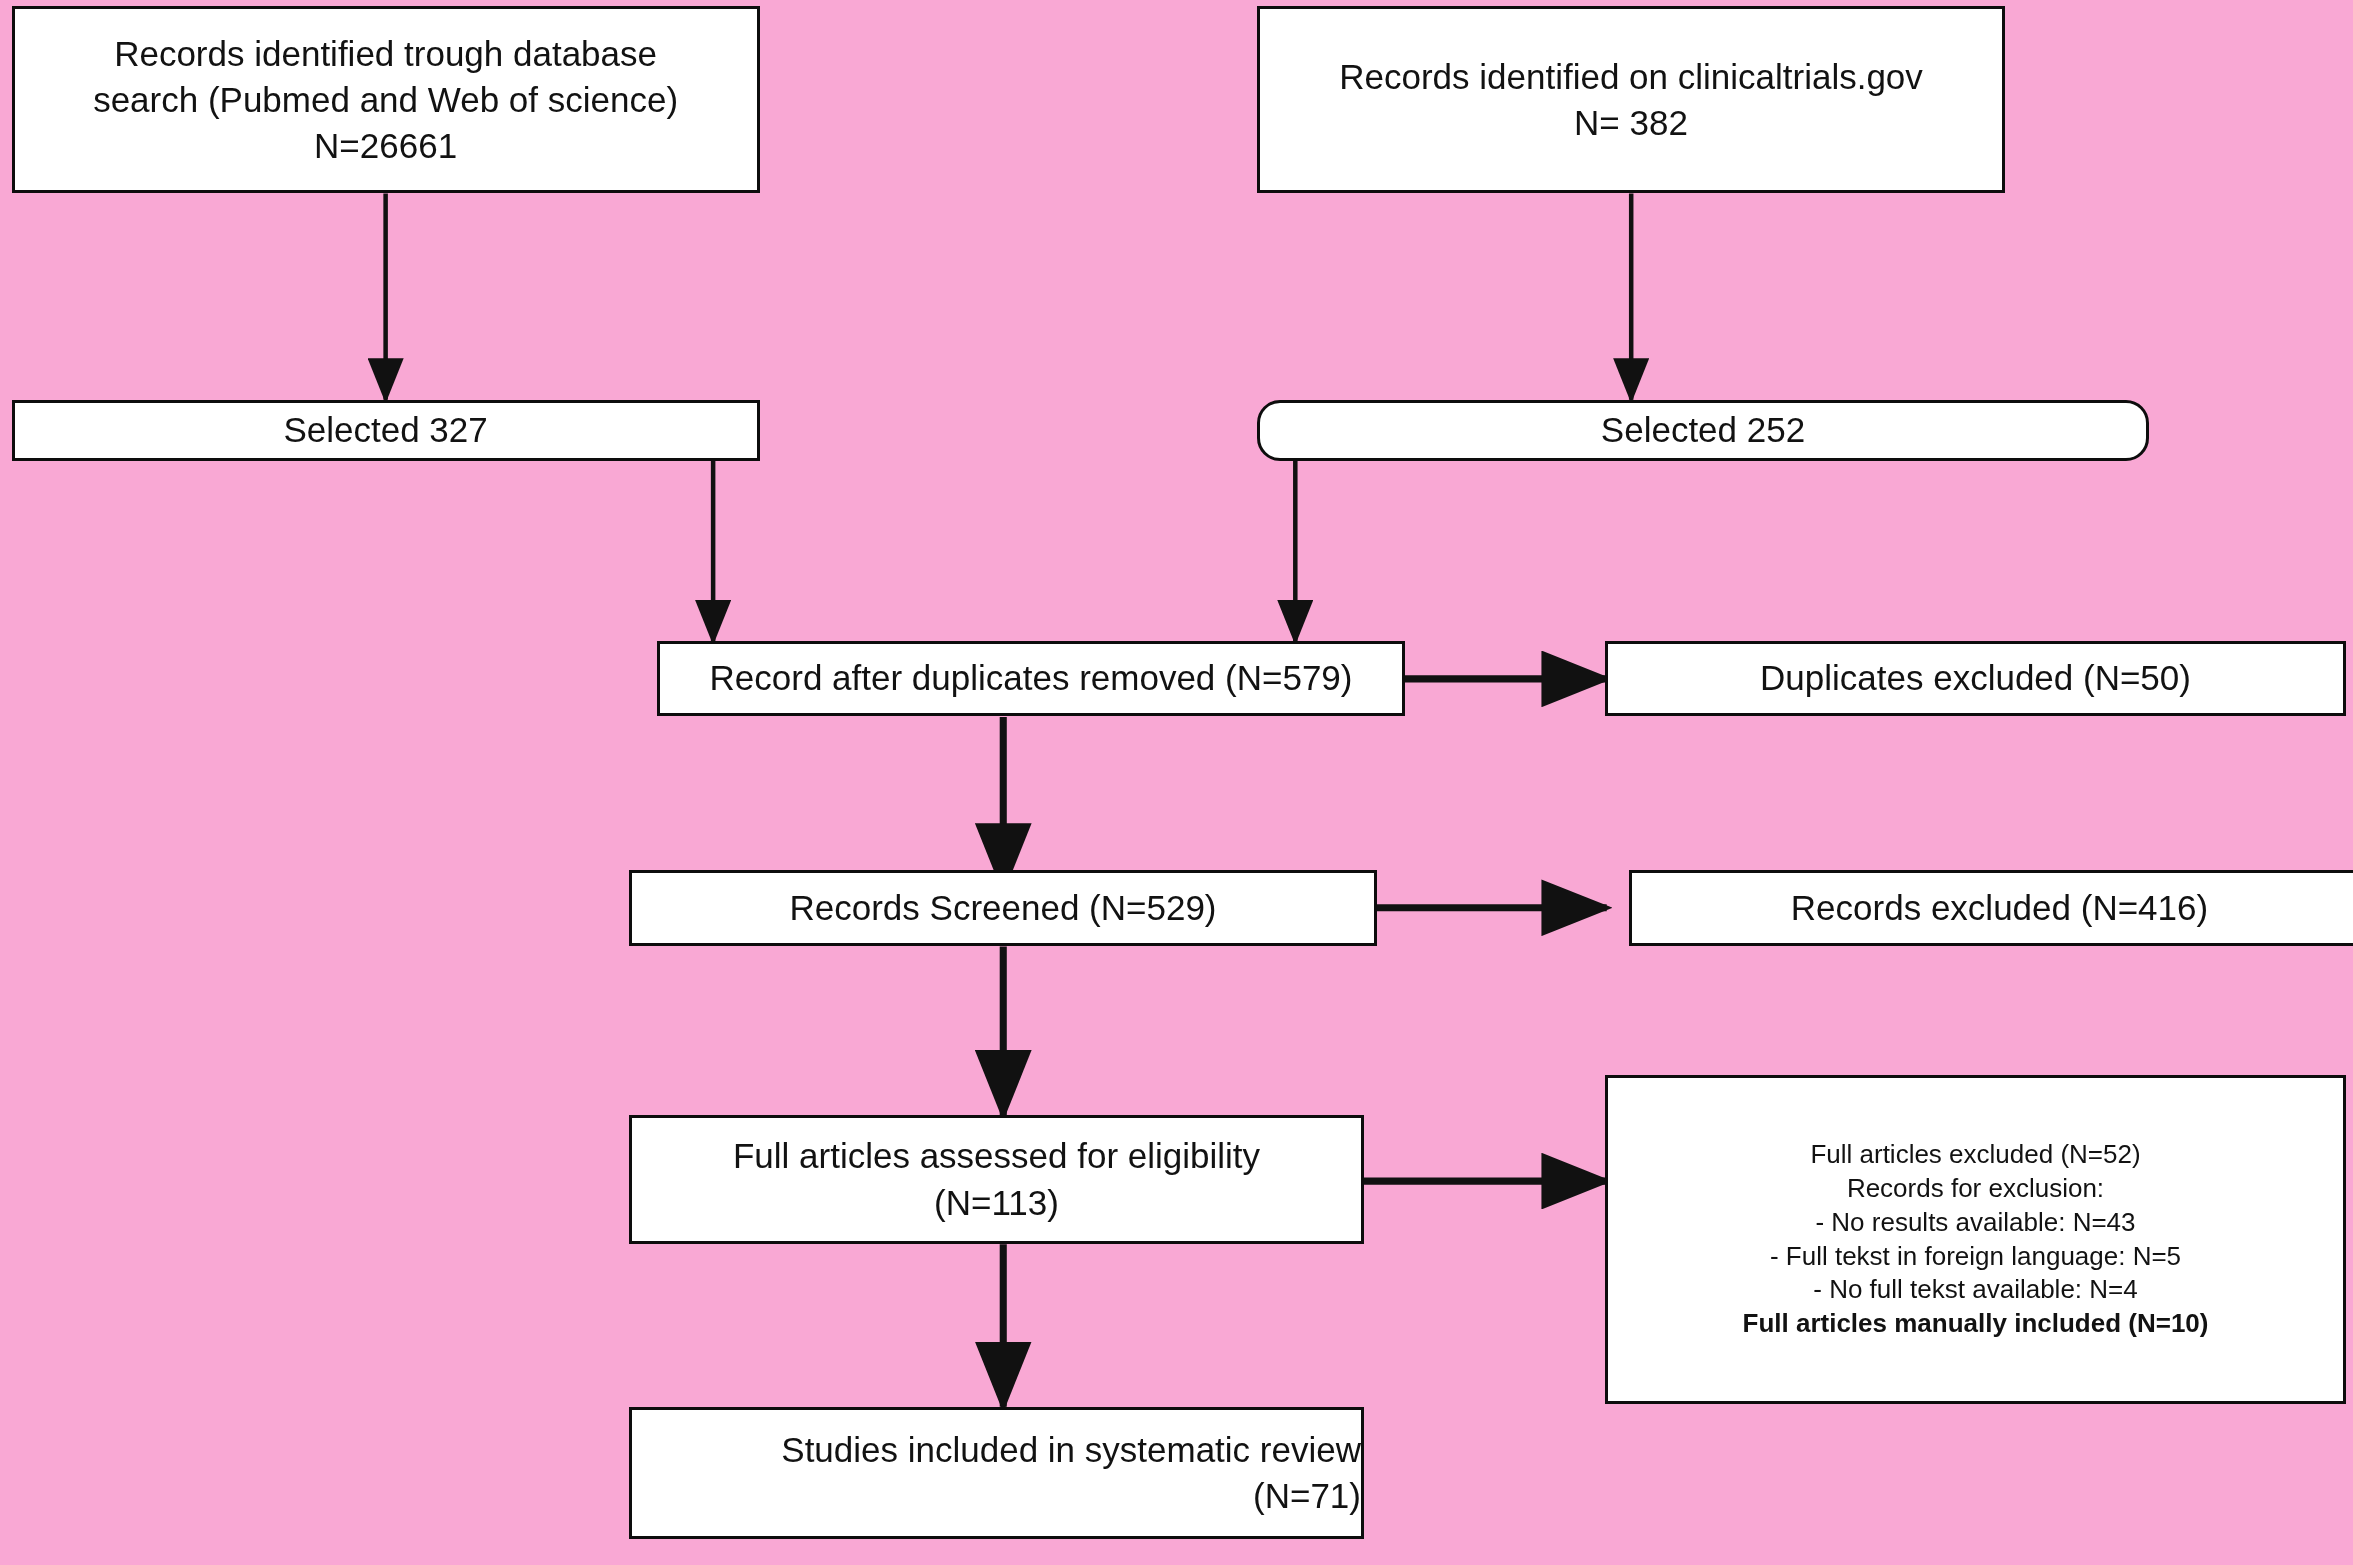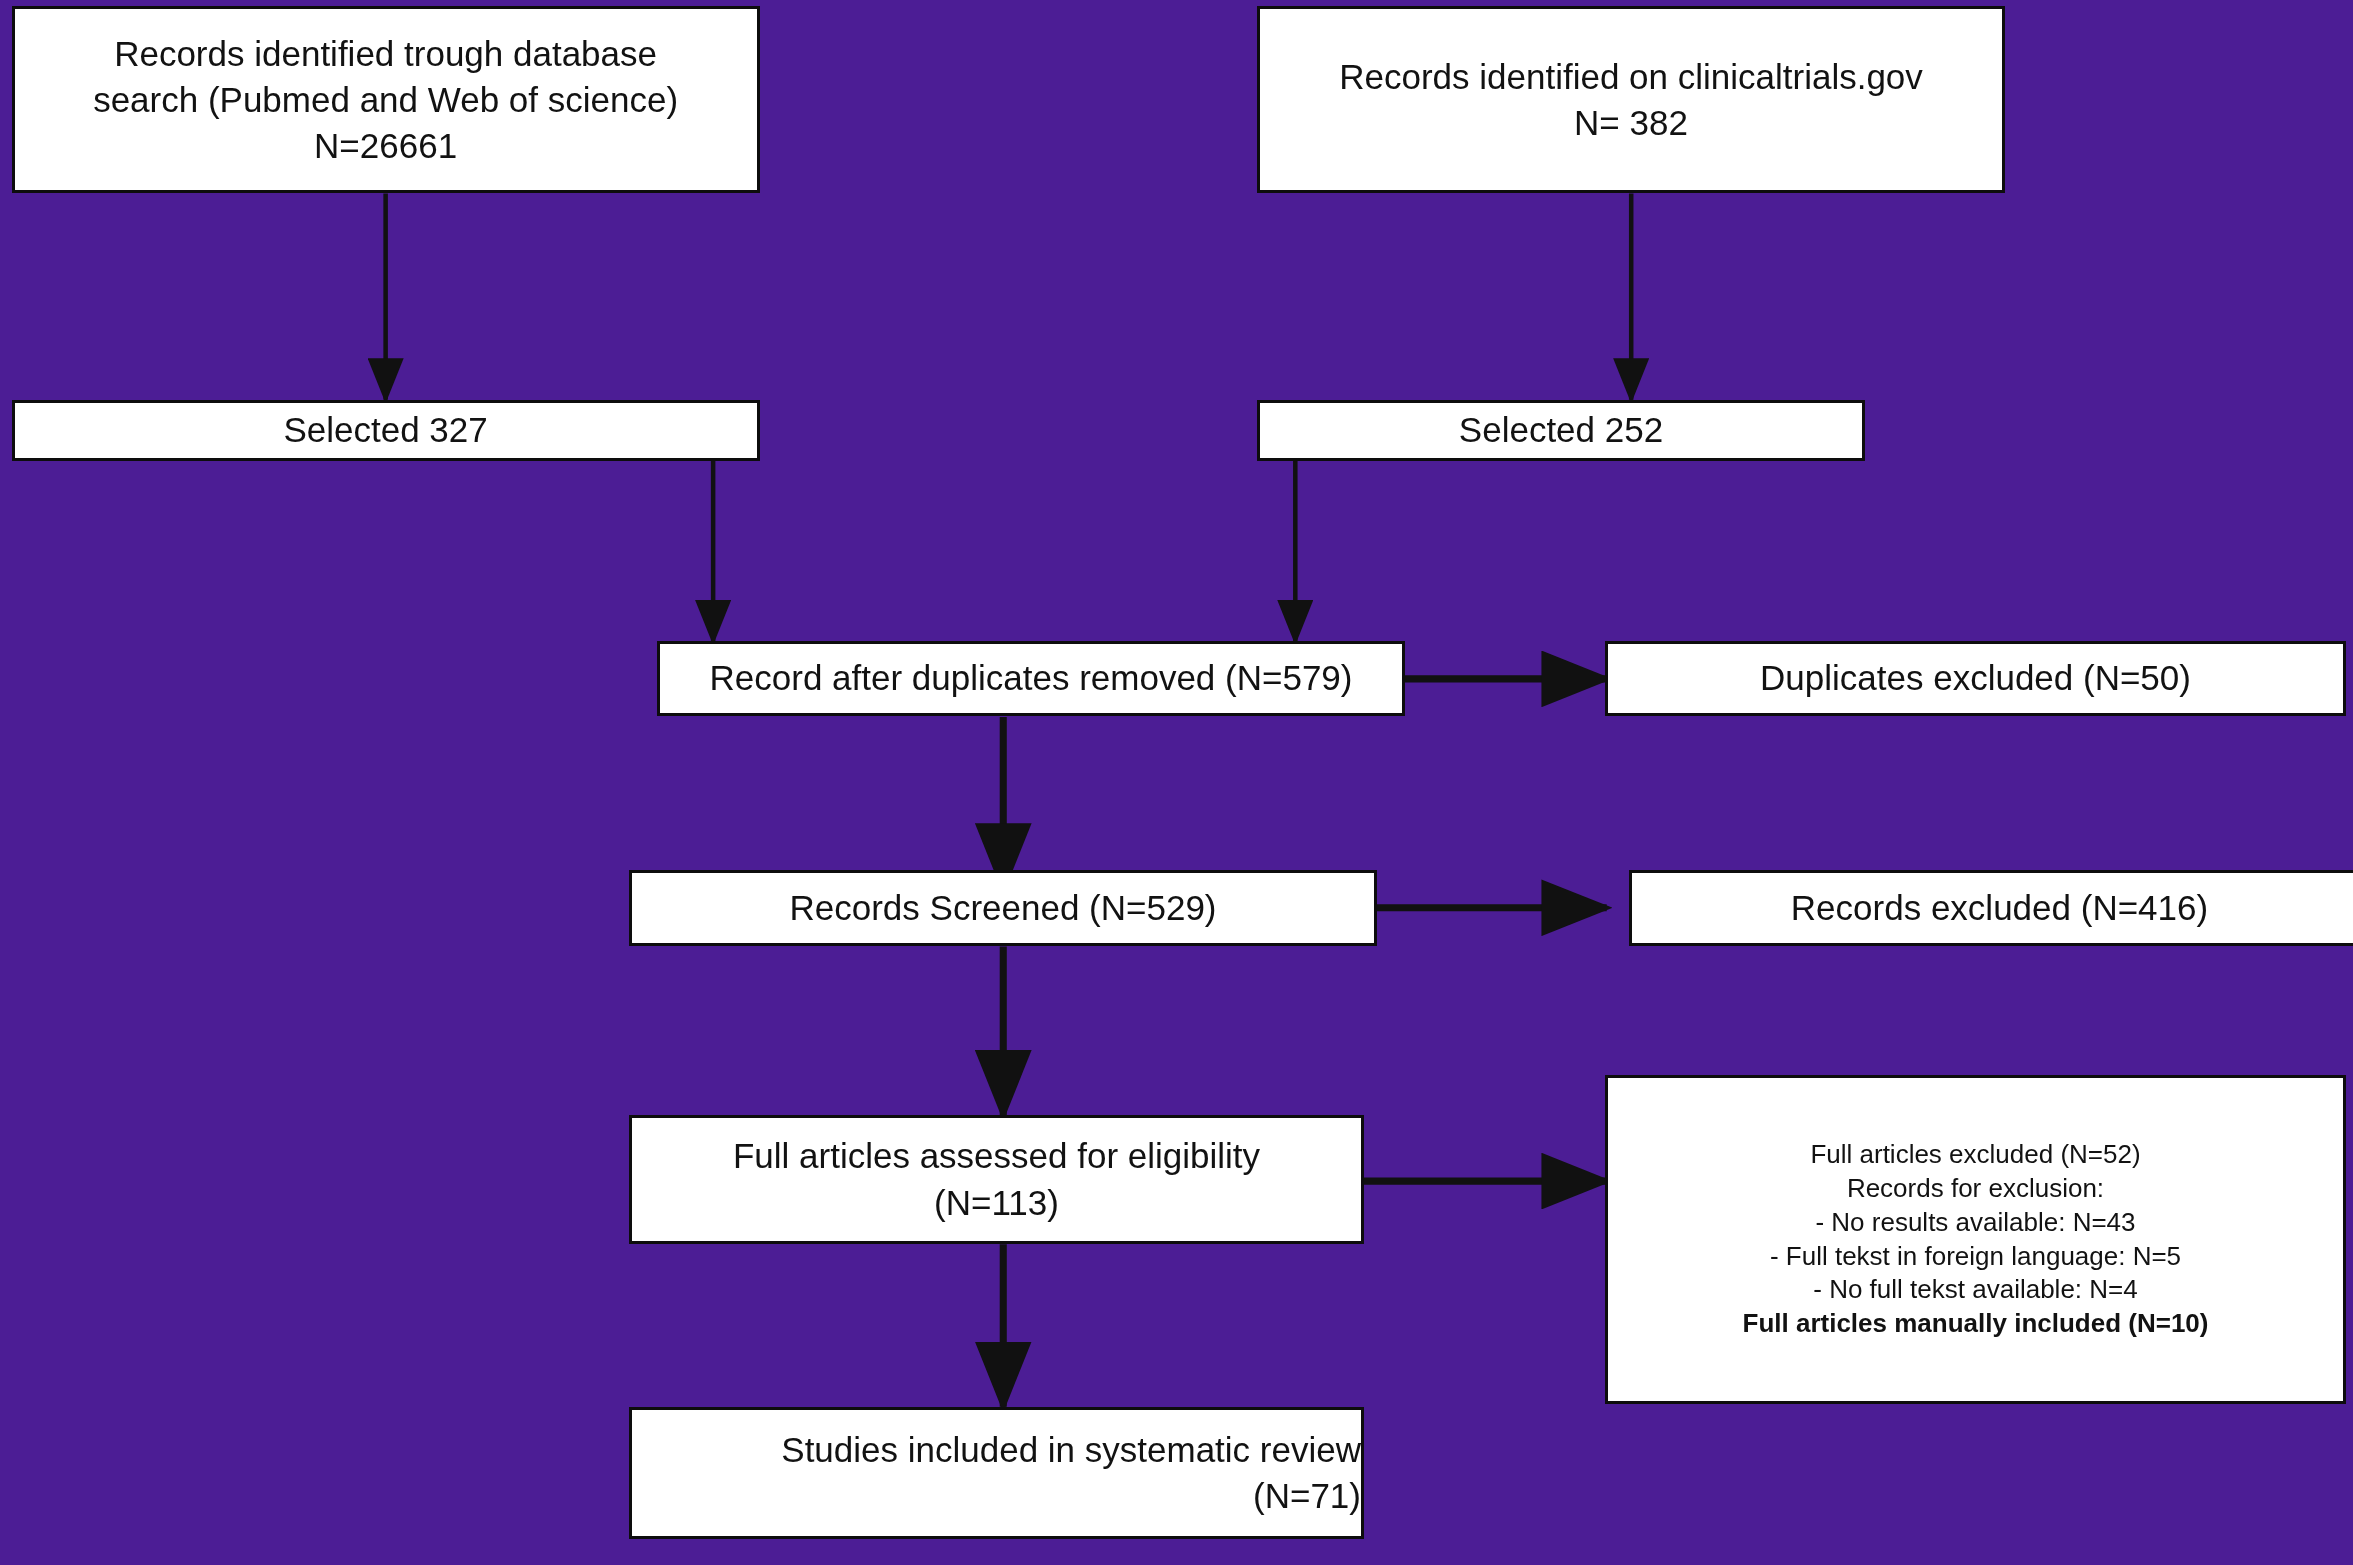--- a/index.html
+++ b/index.html
@@ -4,21 +4,21 @@
 <style>
   html, body {
     margin: 0;
     padding: 0;
     background: #ffffff;
   }
   #stage {
     position: relative;
     width: 2354px;
     height: 1566px;
-    background: #4c1d95;
+    background: #f9a8d4;
     overflow: hidden;
     font-family: "Liberation Sans", sans-serif;
   }
   .connector-layer {
     position: absolute;
     left: 0;
     top: 0;
     width: 2354px;
     height: 1566px;
     pointer-events: none;
@@ -92,21 +92,21 @@
 
   <div class="node" style="left:1257px; top:6.4px; width:748px; height:187px;">
     <span class="line">Records identified on clinicaltrials.gov</span>
     <span class="line">N= 382</span>
   </div>
 
   <div class="node" style="left:11.6px; top:400px; width:748px; height:61px;">
     <span class="line">Selected 327</span>
   </div>
 
-  <div class="node" style="left:1257px; top:400px; width:608px; height:61px;">
+  <div class="node" style="left:1257px; top:400px; width:892px; height:61px;border-radius:23px;">
     <span class="line">Selected 252</span>
   </div>
 
   <div class="node" style="left:629px; top:641px; width:748px; height:75px;margin-left:28px;">
     <span class="line">Record after duplicates removed (N=579)</span>
   </div>
 
   <div class="node" style="left:1605px; top:641px; width:741px; height:75px;">
     <span class="line">Duplicates excluded (N=50)</span>
   </div>

